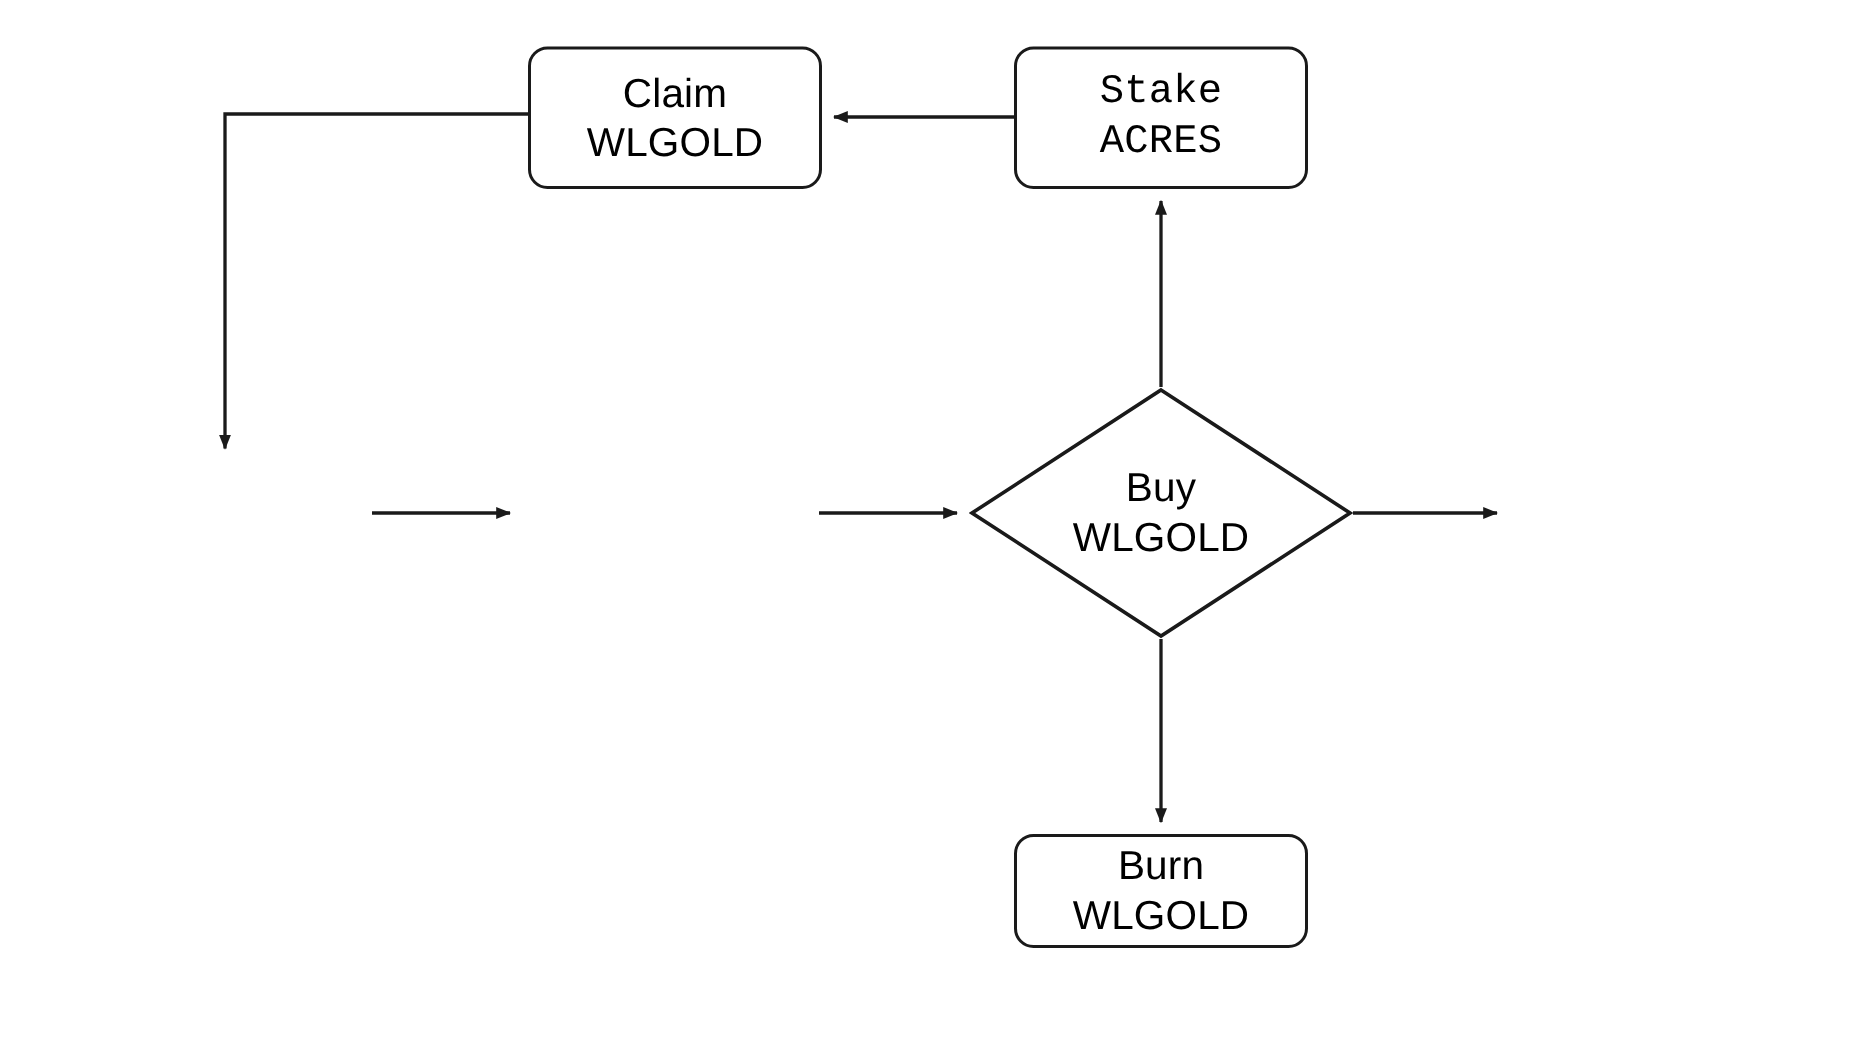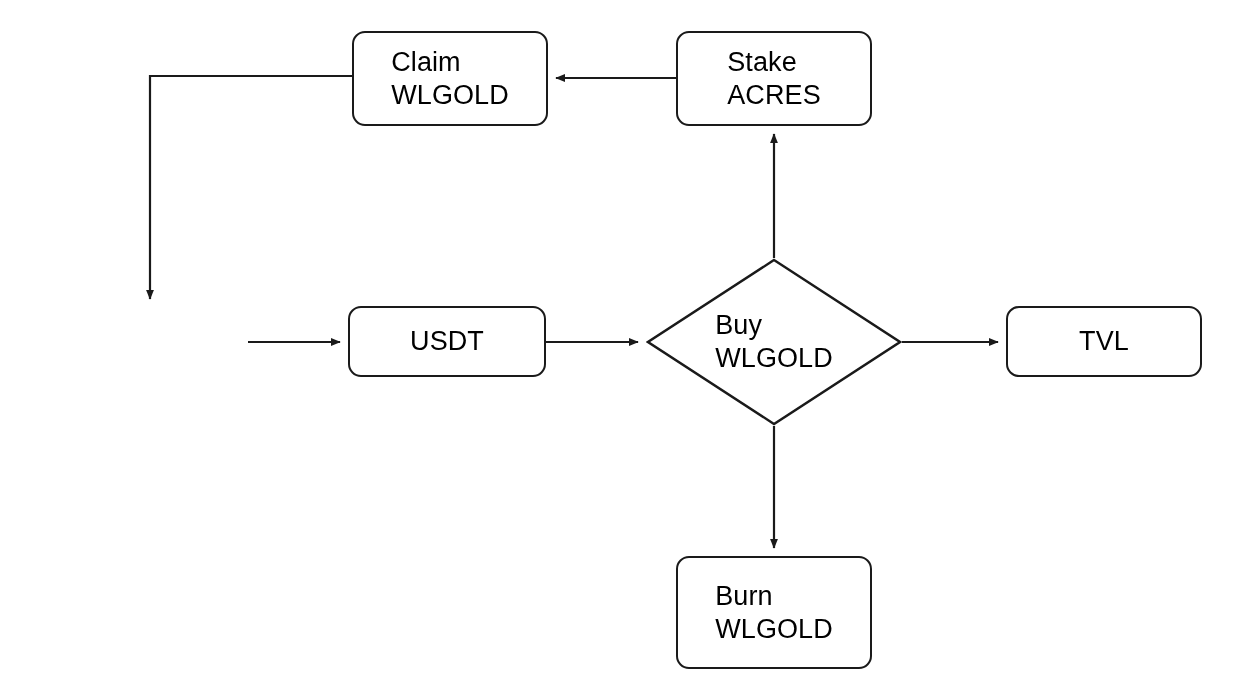--- a/index.html
+++ b/index.html
@@ -23,21 +23,21 @@
     top: 0;
     width: 1237px;
     height: 693px;
   }
   .node {
     position: absolute;
     box-sizing: border-box;
     display: flex;
     align-items: center;
     justify-content: center;
-    text-align: left;
+    text-align: center;
     color: #000000;
     font-size: 27px;
     line-height: 1.22;
     letter-spacing: 0.1px;
     white-space: pre-line;
     z-index: 2;
   }
   .node.rounded {
     border: 2px solid #1a1a1a;
     border-radius: 13px;
@@ -88,40 +88,34 @@
     <path d="M 774 258 L 774 134" fill="none" stroke="#1a1a1a" stroke-width="2.2" marker-end="url(#arrowhead)"></path>
 
     <path d="M 774 426 L 774 548" fill="none" stroke="#1a1a1a" stroke-width="2.2" marker-end="url(#arrowhead)"></path>
   </svg>
 
   <div class="node rounded" style="left:352px; top:31px; width:196px; height:95px;">
     <span>Claim
 WLGOLD</span>
   </div>
 
-  <div class="node rounded" style="left:676px; top:31px; width:196px; height:95px;">
+  <div class="node rounded" style="left:676px; top:31px; width:196px; height:95px;font-family:Liberation Mono, monospace;">
     <span>Stake
 ACRES</span>
   </div>
 
 
-  <div class="node rounded" style="left:348px; top:306px; width:198px; height:71px;">
-    <span>USDT</span>
-  </div>
 
   <div class="node diamond" style="left:646px; top:258px; width:256px; height:168px;">
     <svg class="diamond-shape" viewBox="0 0 256 168" preserveAspectRatio="none" xmlns="http://www.w3.org/2000/svg">
       <polygon points="128,2 254,84 128,166 2,84" fill="#ffffff" stroke="#1a1a1a" stroke-width="2.4"></polygon>
     </svg>
     <span class="diamond-label">Buy
 WLGOLD</span>
   </div>
 
-  <div class="node rounded" style="left:1006px; top:306px; width:196px; height:71px;">
-    <span>TVL</span>
-  </div>
 
-  <div class="node rounded" style="left:676px; top:556px; width:196px; height:113px;">
+  <div class="node rounded" style="left:676px; top:556px; width:196px; height:76px;">
     <span>Burn
 WLGOLD</span>
   </div>
 
 </div>
 
 </body></html>

